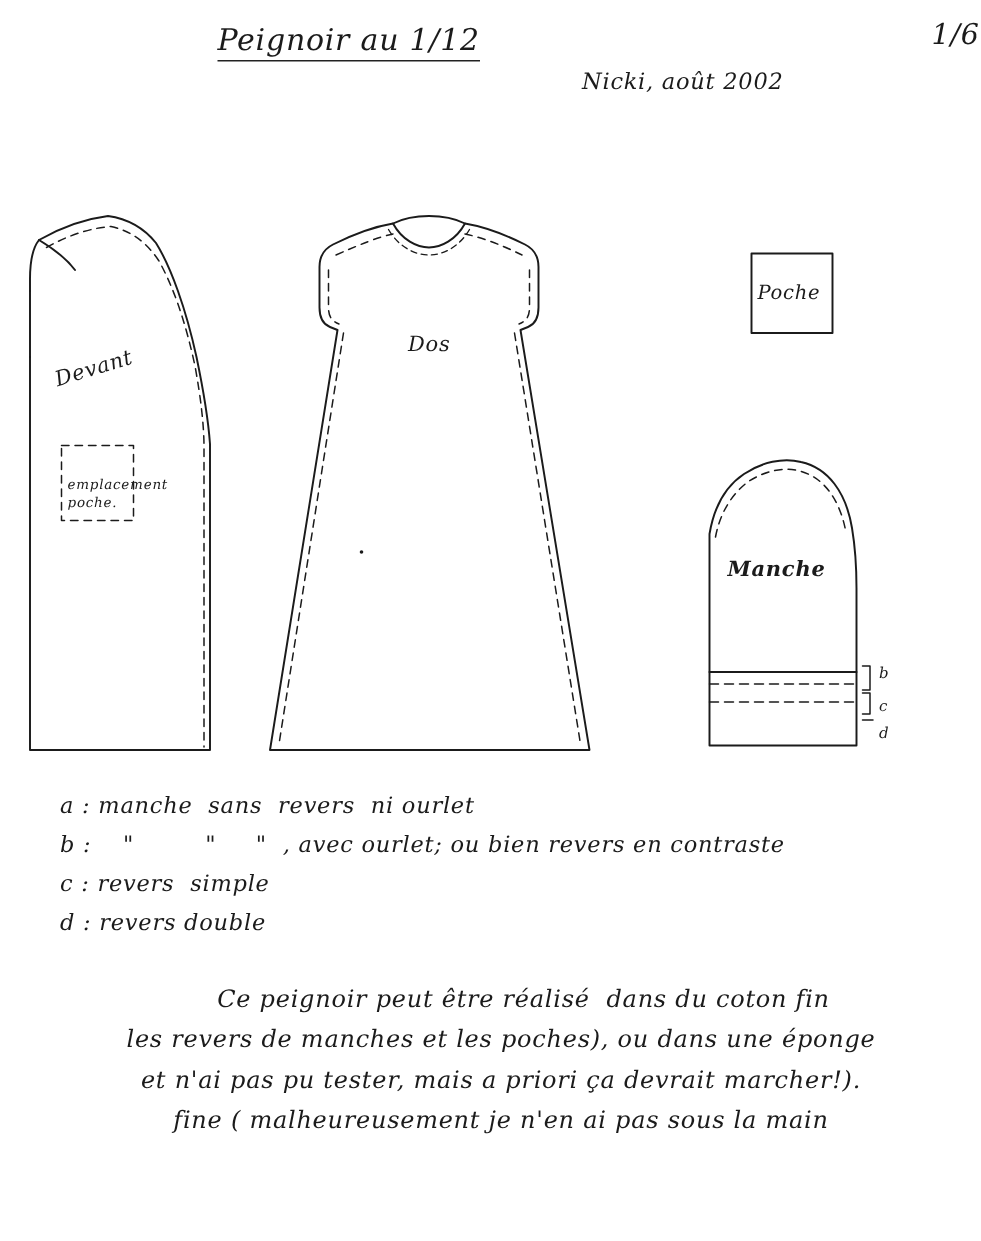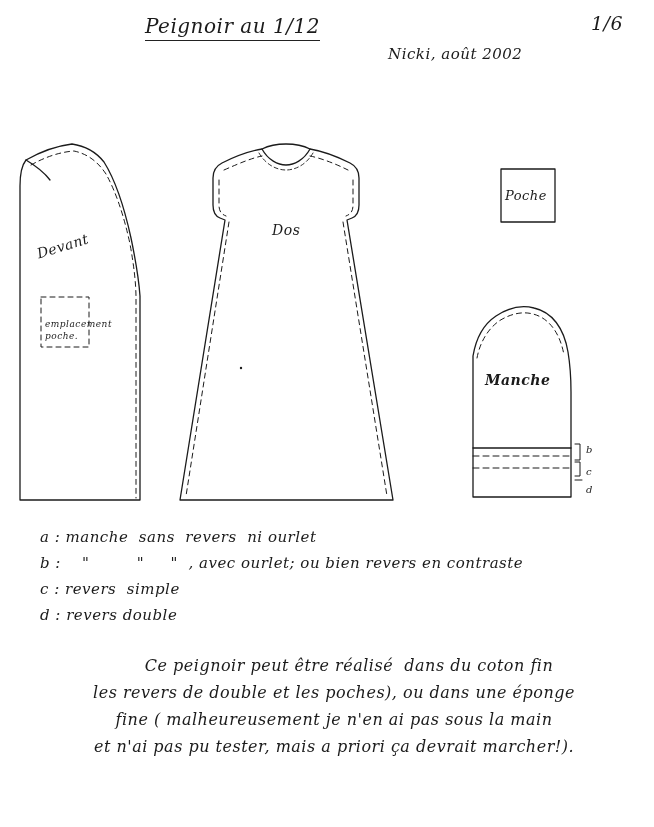--- a/index.html
+++ b/index.html
@@ -34,21 +34,21 @@
     padding-bottom: 2px;
   }
   #signature {
     position: absolute;
     left: 388px;
     top: 45px;
     font-size: 15px;
   }
   #page-number {
     position: absolute;
-    left: 591px;
+    left: 621px;
     top: 12px;
     font-size: 19px;
   }
   
   #drawing {
     position: absolute;
     left: 0;
     top: 0;
     width: 654px;
     height: 827px;
@@ -225,18 +225,18 @@
 
   <div id="legend">
     <div class="legend-row hand">a : manche  sans  revers  ni ourlet</div>
     <div class="legend-row hand">b :    "         "     "  , avec ourlet; ou bien revers en contraste</div>
     <div class="legend-row hand">c : revers  simple</div>
     <div class="legend-row hand">d : revers double</div>
   </div>
 
   <div id="note">
     <div class="note-line hand indent">Ce peignoir peut être réalisé  dans du coton fin</div>
-    <div class="note-line hand">les revers de double et les poches), ou dans une éponge</div>
+    <div class="note-line hand">les revers de manches et les poches), ou dans une éponge</div>
+    <div class="note-line hand">et n'ai pas pu tester, mais a priori ça devrait marcher!).</div>
     <div class="note-line hand">fine ( malheureusement je n'en ai pas sous la main</div>
-    <div class="note-line hand">et n'ai pas pu tester, mais a priori ça devrait marcher!).</div>
   </div>
 
 </div>
 
 </body></html>

